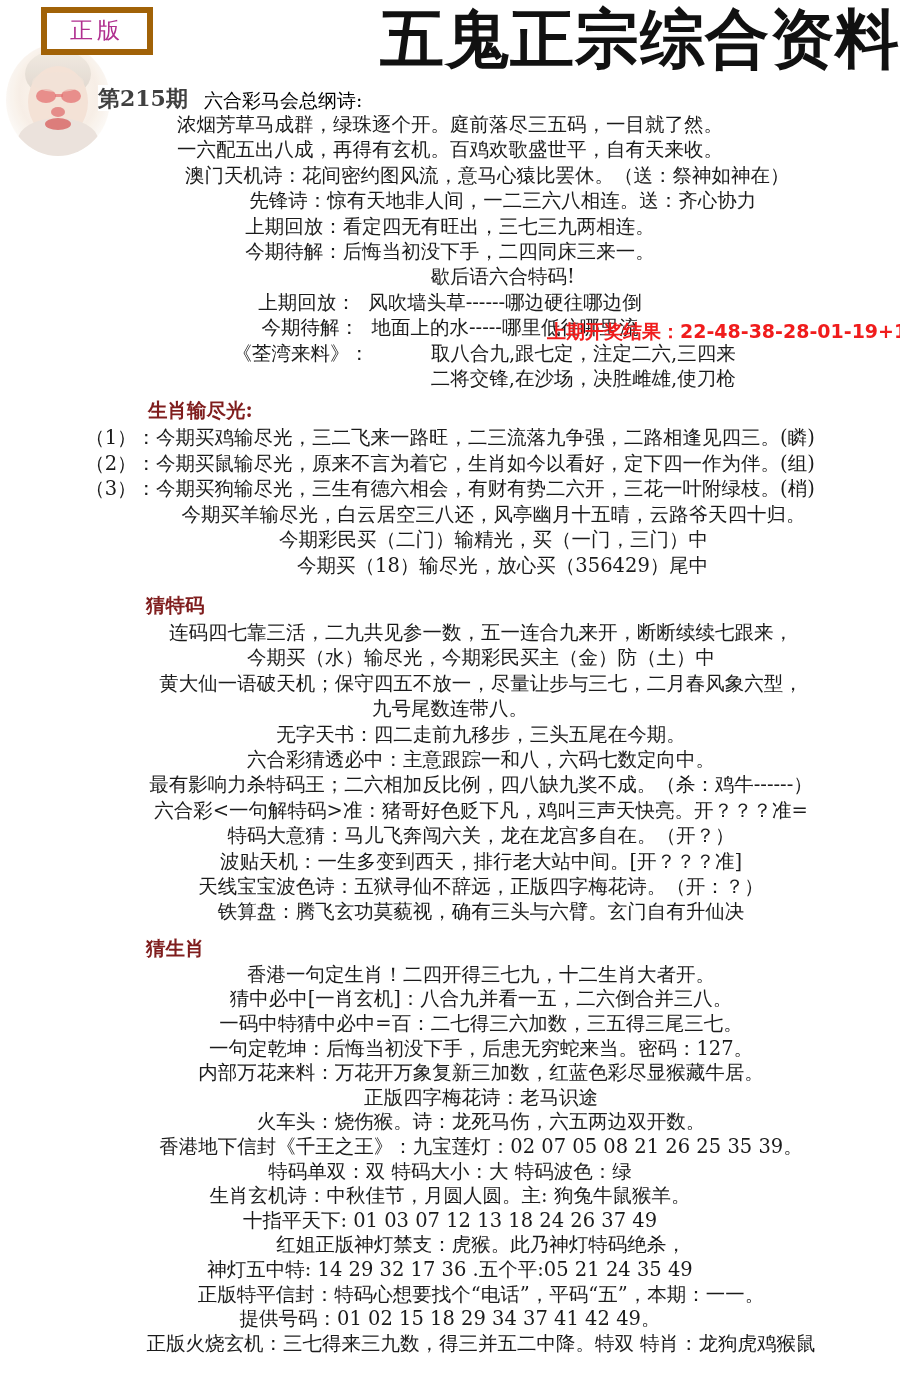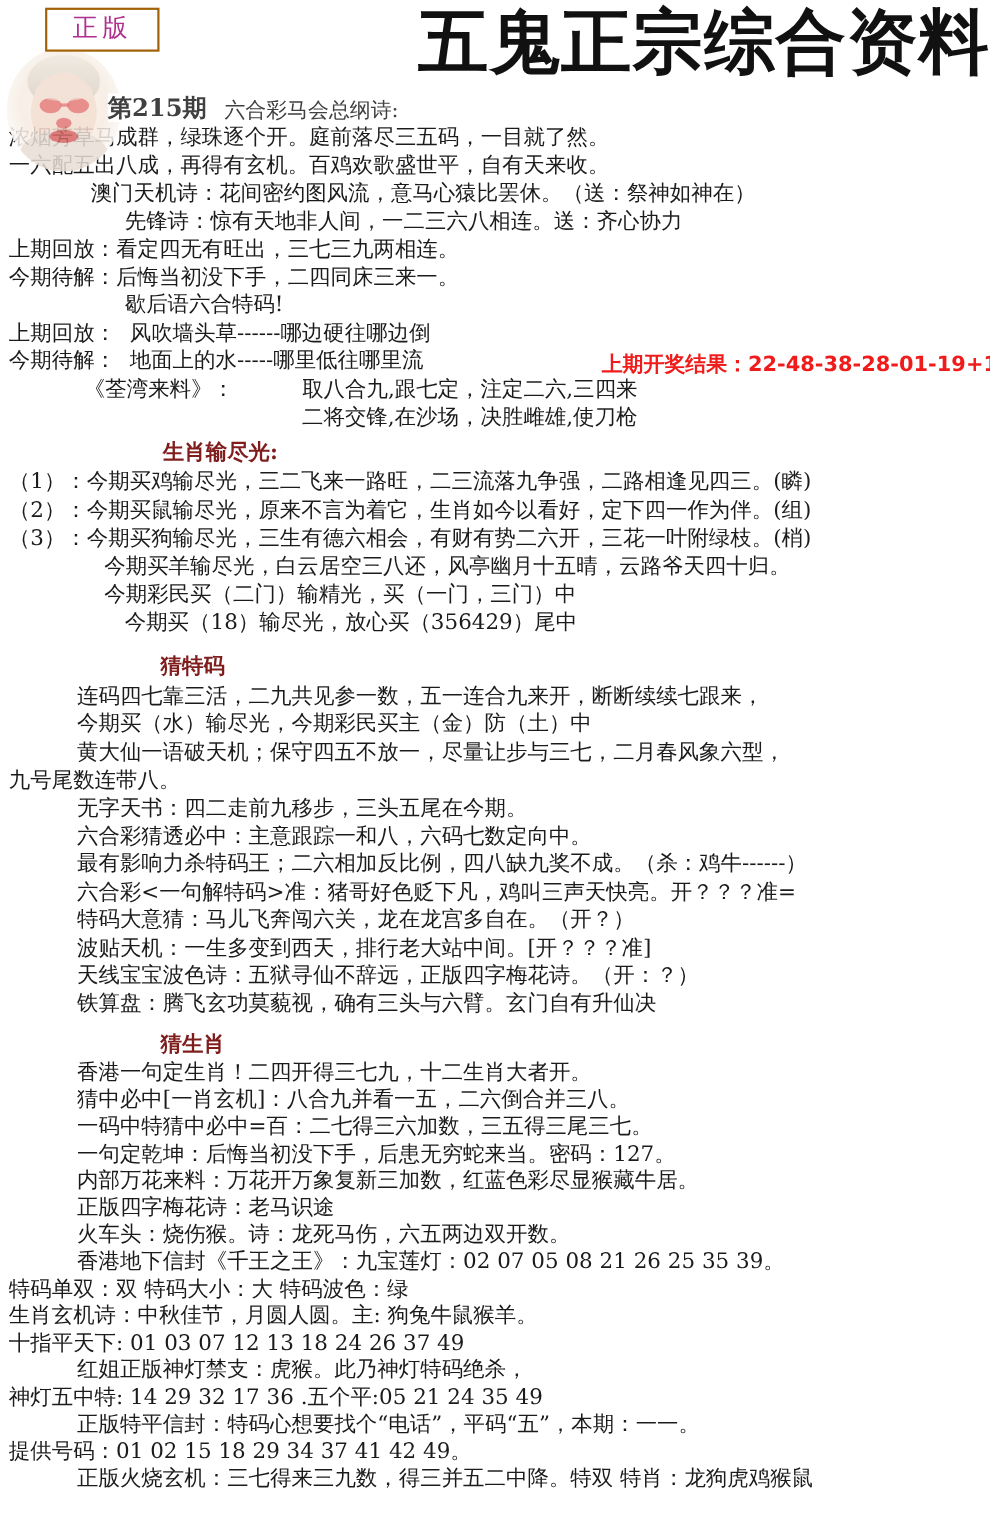--- a/index.html
+++ b/index.html
@@ -20,21 +20,21 @@
   #header {
     position: relative;
     height: 86px;
   }
   #zhengban-badge {
     position: absolute;
     left: 41px;
     top: 7px;
     width: 100px;
     height: 36px;
-    border: 2px solid #a16207;
+    border: 6px solid #a16207;
     background: #ffffff;
     color: #b0308f;
     font-size: 23px;
     line-height: 34px;
     text-align: center;
     letter-spacing: 4px;
     font-family: "DejaVu Serif", "Liberation Serif", serif;
     z-index: 5;
   }
   #portrait {
@@ -69,20 +69,21 @@
     position: relative;
     padding: 0 8px 0 8px;
   }
   .line {
     font-size: 19.5px;
     line-height: 25.4px;
     white-space: pre-wrap;
     color: #1b1b1b;
     letter-spacing: 0px;
     font-family: "DejaVu Serif", "Liberation Serif", serif;
+    text-align: center;
   }
   .line.tight { line-height: 24.6px; }
 
   .issue-row {
     position: relative;
     height: 26px;
   }
   #issue-badge {
     position: absolute;
     left: 90px;
@@ -95,21 +96,21 @@
     color: #404040;
     z-index: 4;
     padding-right: 4px;
   }
   #issue-subtitle {
     position: absolute;
     left: 196px;
     top: 2px;
     font-size: 19px;
     line-height: 24px;
-    color: #404040;
+    color: #000000;
     z-index: 4;
   }
 
   .red-head {
     color: #7f1d1d;
     font-size: 19.5px;
     line-height: 28px;
     font-weight: 700;
     font-family: "DejaVu Serif", "Liberation Serif", serif;
   }

